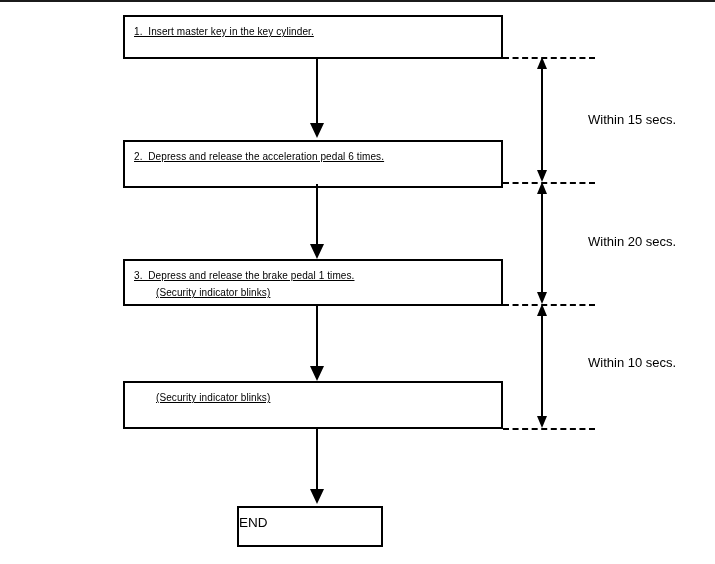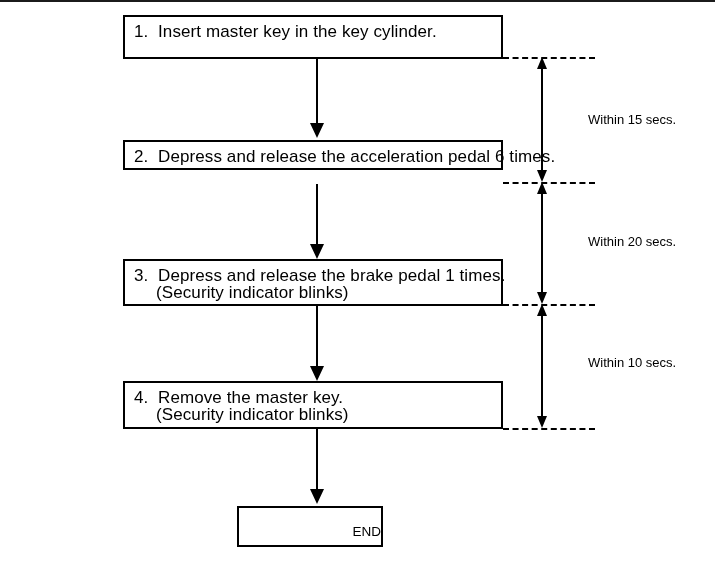--- a/index.html
+++ b/index.html
@@ -29,36 +29,37 @@
   }
   
   .step-box {
     position: absolute;
     box-sizing: border-box;
     border: 2px solid #000000;
     background: #ffffff;
     padding: 6px 0 0 9px;
   }
   .step-line {
-    font-size: 17px;
+    font-size: 10px;
     line-height: 17px;
     white-space: pre;
     letter-spacing: 0.1px;
+    text-decoration: underline;
   }
   .step-line.indent {
     padding-left: 22px;
   }
   
   .end-box {
     position: absolute;
     box-sizing: border-box;
     border: 2px solid #000000;
     background: #ffffff;
-    text-align: right;
-    padding-top: 15px;
+    text-align: left;
+    padding-top: 6px;
   }
   .end-line {
     font-size: 13.5px;
     line-height: 18px;
     white-space: pre;
   }
   
   .connector {
     position: absolute;
     width: 2px;
@@ -114,37 +115,36 @@
 
   <div class="page-top-rule"></div>
 
   <div class="step-box" style="left:123px; top:15px; width:380px; height:44px;">
     <div class="step-line">1.  Insert master key in the key cylinder.</div>
   </div>
 
   <div class="connector" style="left:316px; top:59px; height:66px;"></div>
   <div class="arrowhead-down" style="left:310px; top:123px;"></div>
 
-  <div class="step-box" style="left:123px; top:140px; width:380px; height:30px;">
+  <div class="step-box" style="left:123px; top:140px; width:380px; height:48px;">
     <div class="step-line">2.  Depress and release the acceleration pedal 6 times.</div>
   </div>
 
   <div class="connector" style="left:316px; top:184px; height:62px;"></div>
   <div class="arrowhead-down" style="left:310px; top:244px;"></div>
 
   <div class="step-box" style="left:123px; top:259px; width:380px; height:47px;">
     <div class="step-line">3.  Depress and release the brake pedal 1 times.</div>
     <div class="step-line indent">(Security indicator blinks)</div>
   </div>
 
   <div class="connector" style="left:316px; top:306px; height:62px;"></div>
   <div class="arrowhead-down" style="left:310px; top:366px;"></div>
 
   <div class="step-box" style="left:123px; top:381px; width:380px; height:48px;">
-    <div class="step-line">4.  Remove the master key.</div>
     <div class="step-line indent">(Security indicator blinks)</div>
   </div>
 
   <div class="connector" style="left:316px; top:429px; height:62px;"></div>
   <div class="arrowhead-down" style="left:310px; top:489px;"></div>
 
   <div class="end-box" style="left:237px; top:506px; width:146px; height:41px;">
     <div class="end-line">END</div>
   </div>
 

